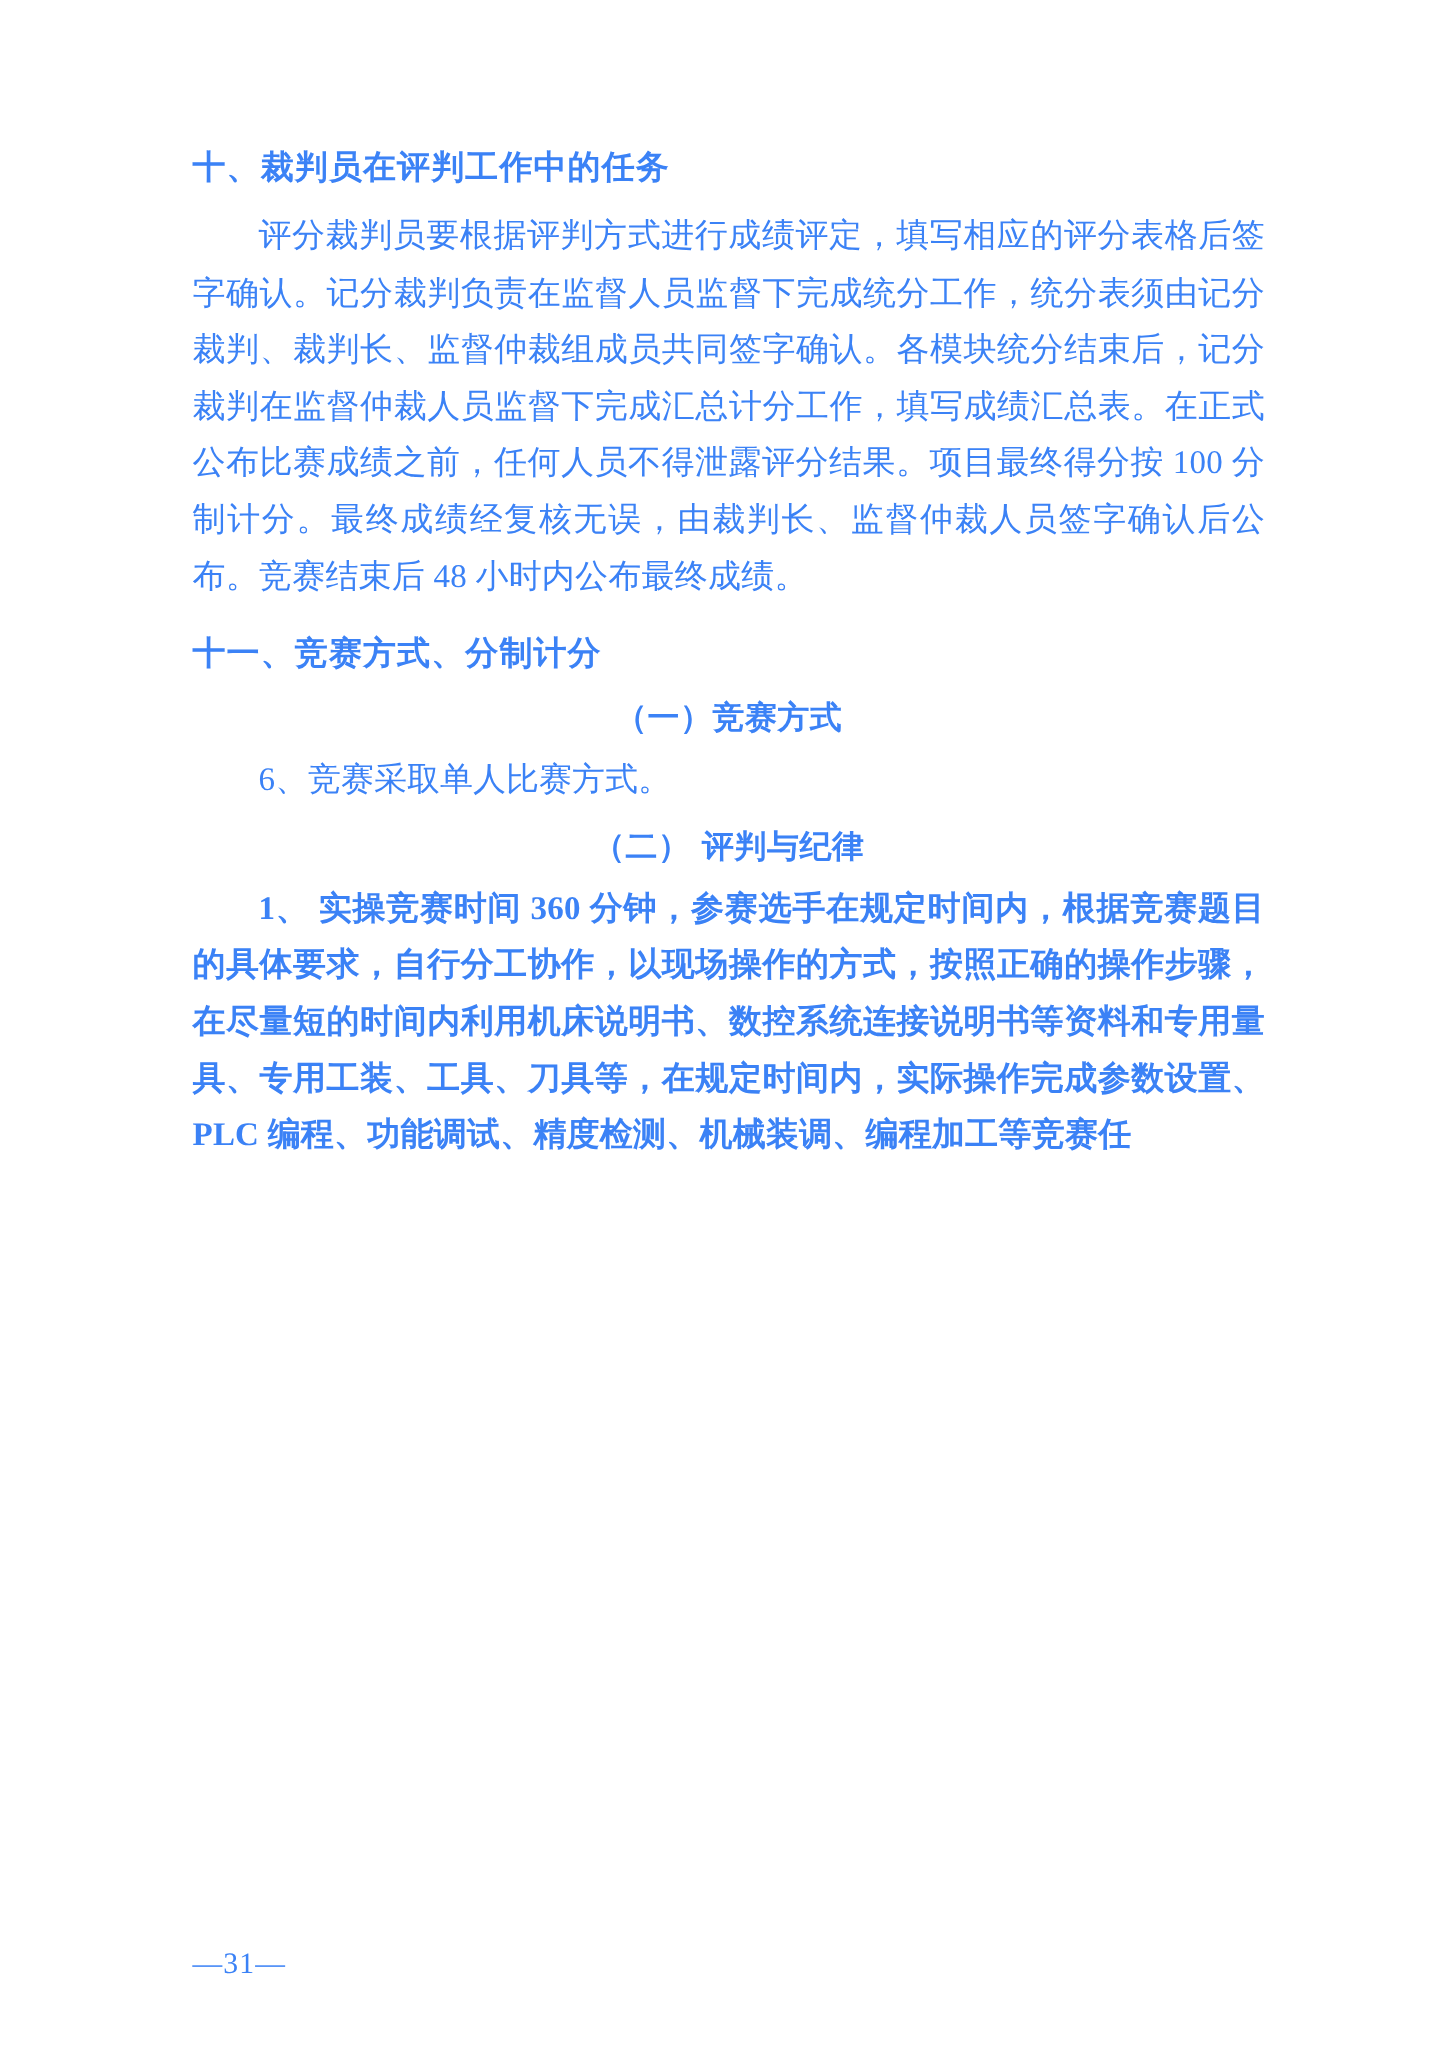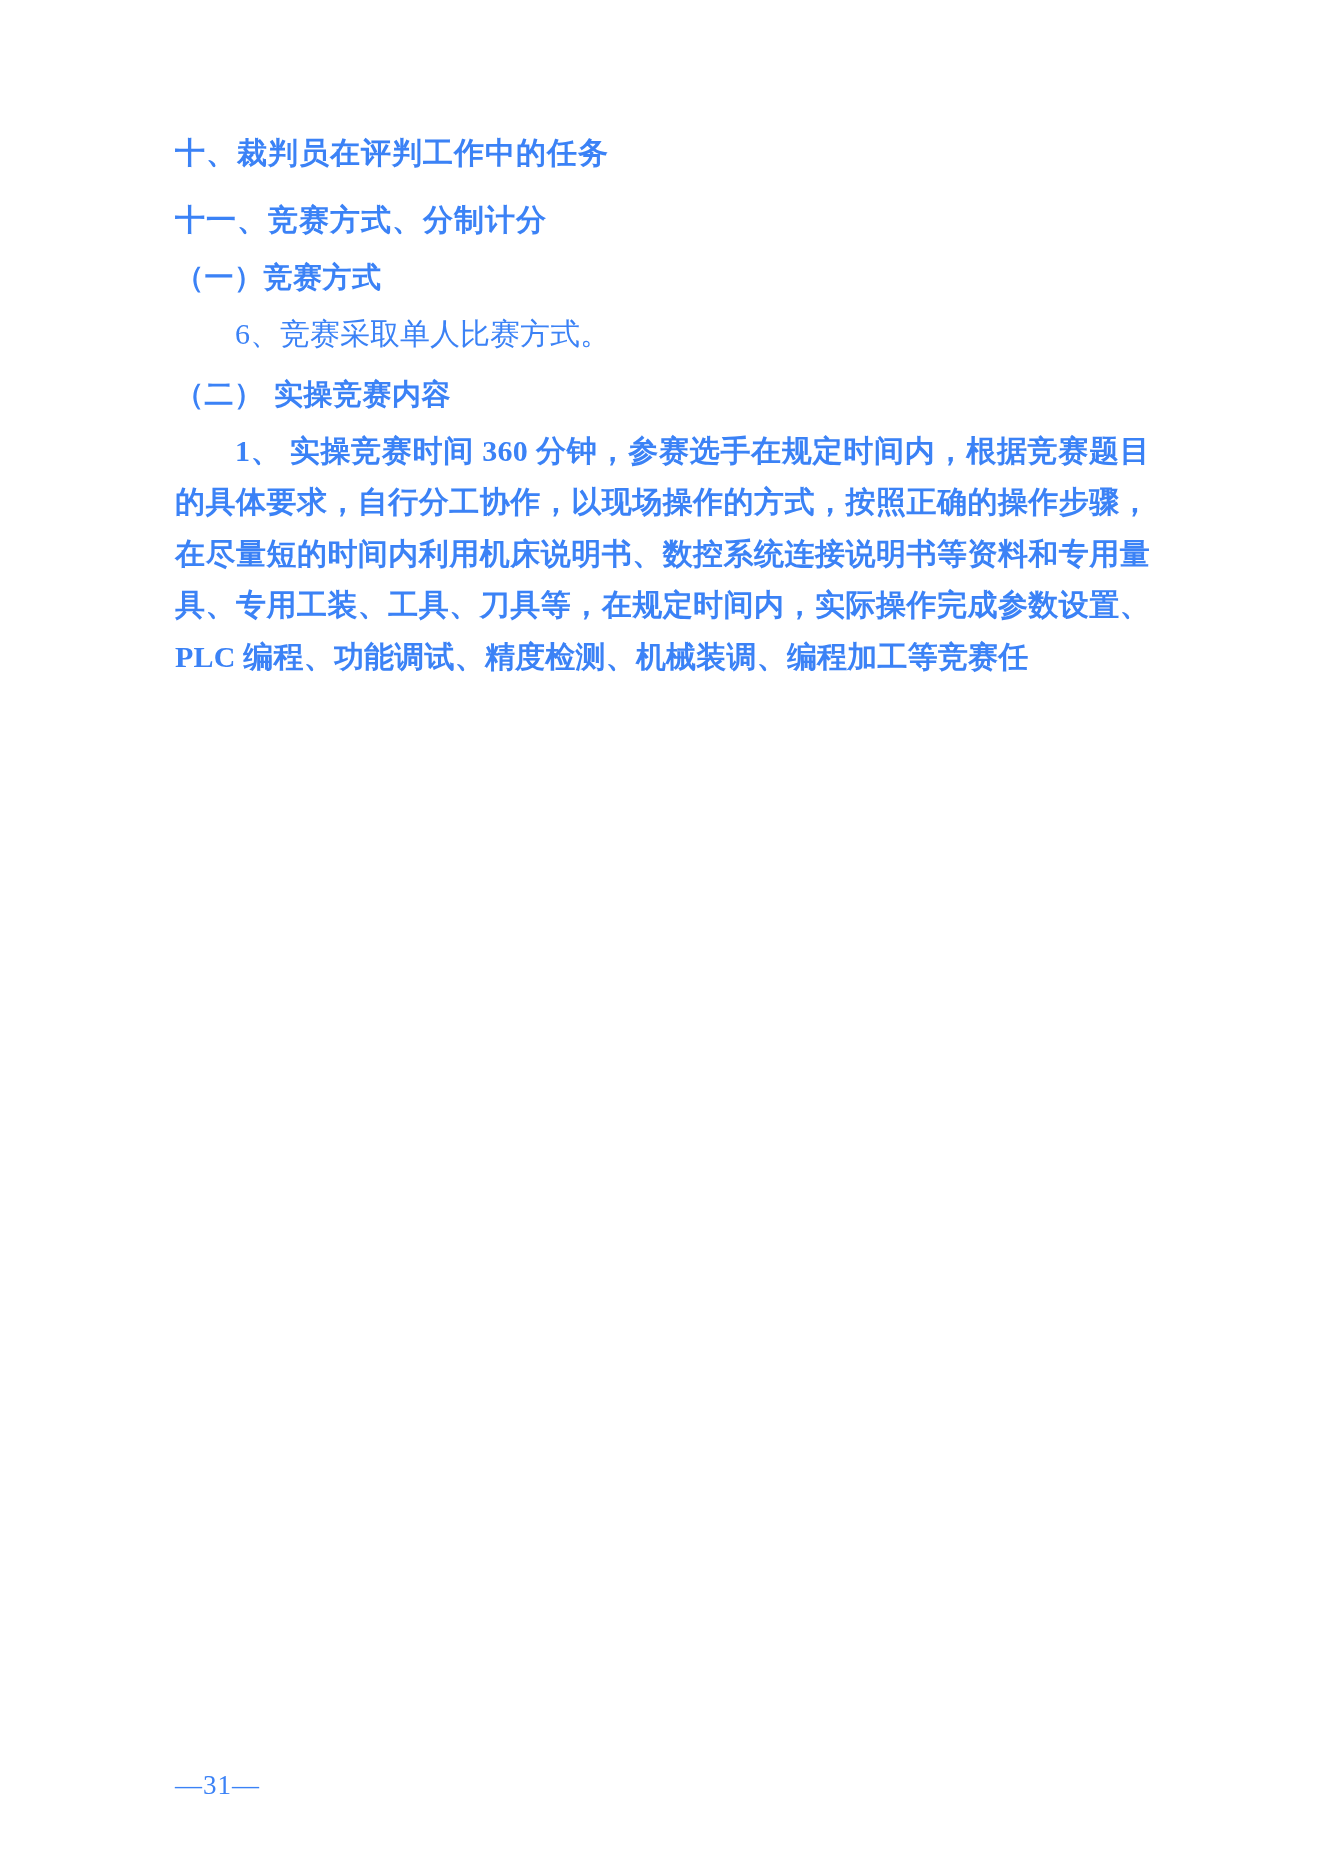--- a/index.html
+++ b/index.html
@@ -37,20 +37,21 @@
     margin-top: 22px;
     margin-bottom: 10px;
   }
   .sub-heading {
     font-family: "DejaVu Sans", "Liberation Sans", sans-serif;
     font-weight: bold;
     font-size: 29px;
     line-height: 1.5;
     margin: 14px 0 8px 0;
     letter-spacing: 0.5px;
+    text-align: center;
   }
   p.para {
     font-size: 30px;
     line-height: 1.72;
     margin: 0 0 2px 0;
     text-align: justify;
     text-justify: inter-ideograph;
     text-indent: 2em;
     letter-spacing: 0.2px;
   }
@@ -76,28 +77,29 @@
   }
 </style>
 </head>
 <body>
 
 <div class="page">
   <div class="content">
 
     <h2 class="heading h-main">十、裁判员在评判工作中的任务</h2>
 
+    <p class="para">评分裁判员要根据评判方式进行成绩评定，填写相应的评分表格后签字确认。记分裁判负责在监督人员监督下完成统分工作，统分表须由记分裁判、裁判长、监督仲裁组成员共同签字确认。各模块统分结束后，记分裁判在监督仲裁人员监督下完成汇总计分工作，填写成绩汇总表。在正式公布比赛成绩之前，任何人员不得泄露评分结果。项目最终得分按 100 分制计分。最终成绩经复核无误，由裁判长、监督仲裁人员签字确认后公布。竞赛结束后 48 小时内公布最终成绩。</p>
 
     <h2 class="heading h-sec">十一、竞赛方式、分制计分</h2>
 
     <h3 class="sub-heading">（一）竞赛方式</h3>
 
     <p class="item">6、竞赛采取单人比赛方式。</p>
 
 
-    <h3 class="sub-heading">（二） 实操竞赛内容</h3>
+    <h3 class="sub-heading">（二） 评判与纪律</h3>
 
     <p class="para tight">1、 实操竞赛时间 360 分钟，参赛选手在规定时间内，根据竞赛题目的具体要求，自行分工协作，以现场操作的方式，按照正确的操作步骤，在尽量短的时间内利用机床说明书、数控系统连接说明书等资料和专用量具、专用工装、工具、刀具等，在规定时间内，实际操作完成参数设置、PLC 编程、功能调试、精度检测、机械装调、编程加工等竞赛任</p>
 
   </div>
 
   <div class="footer">—31—</div>
 </div>
 
 </body></html>

